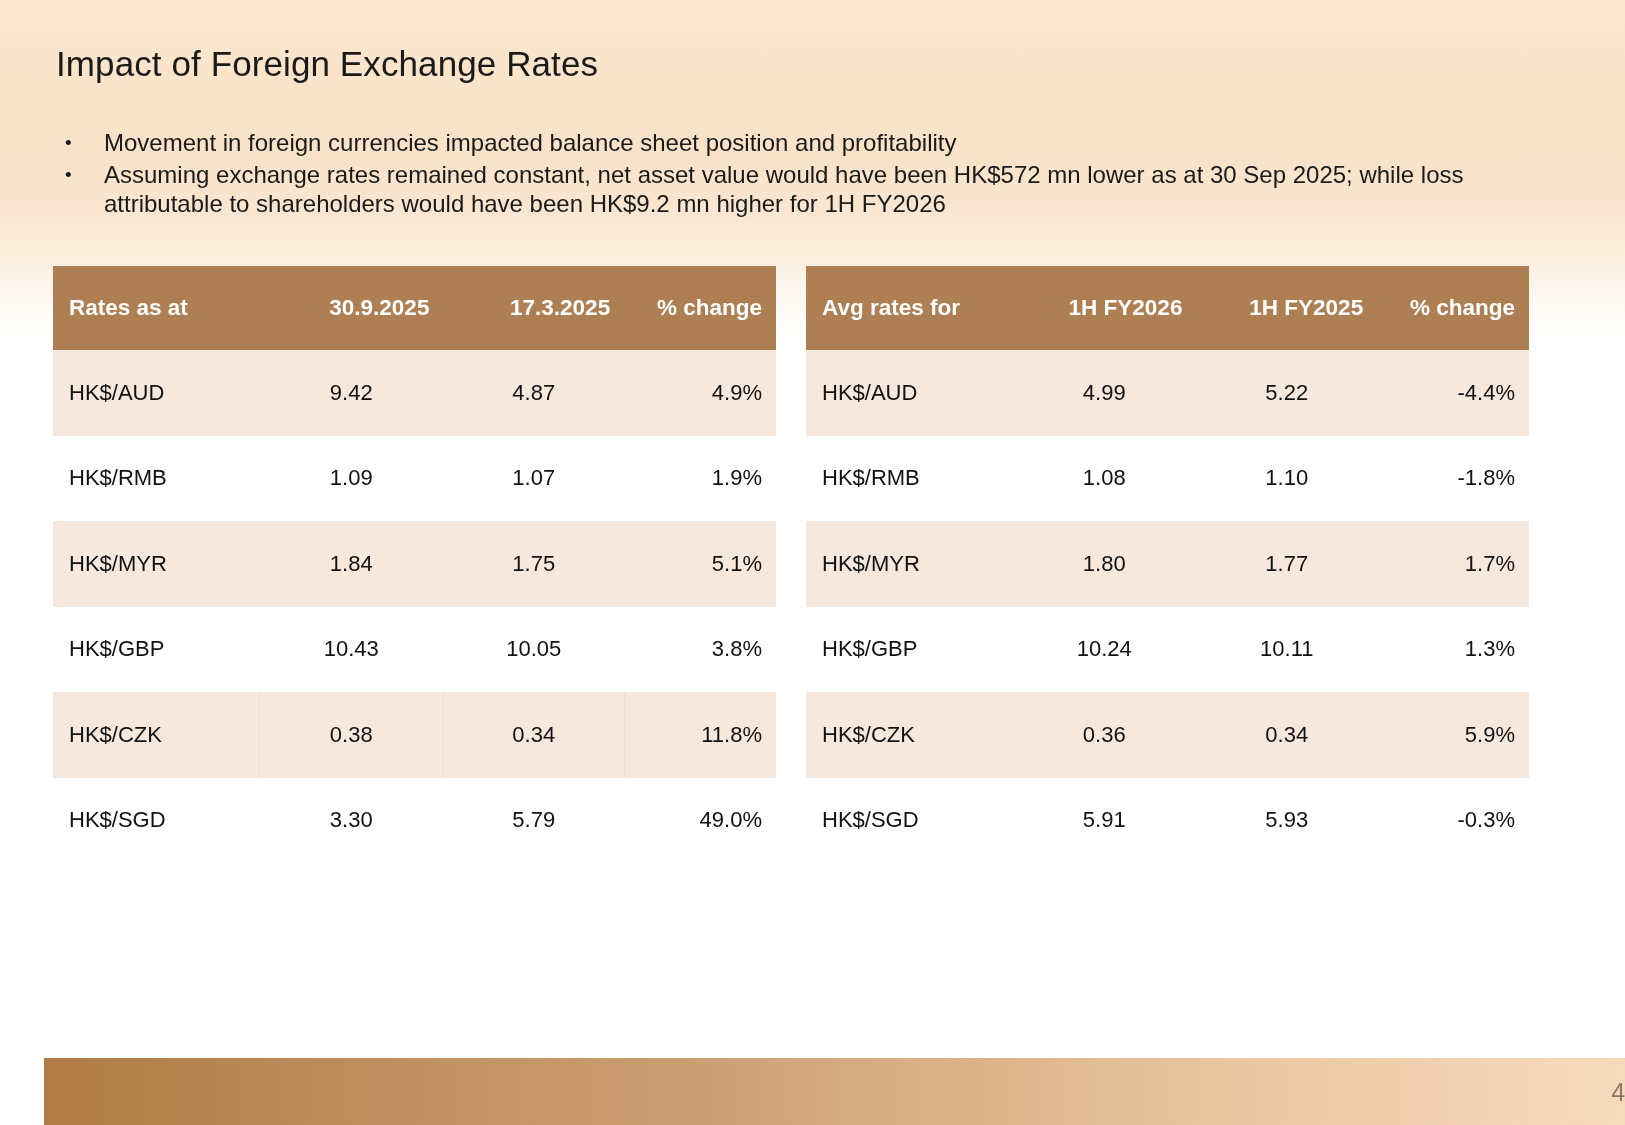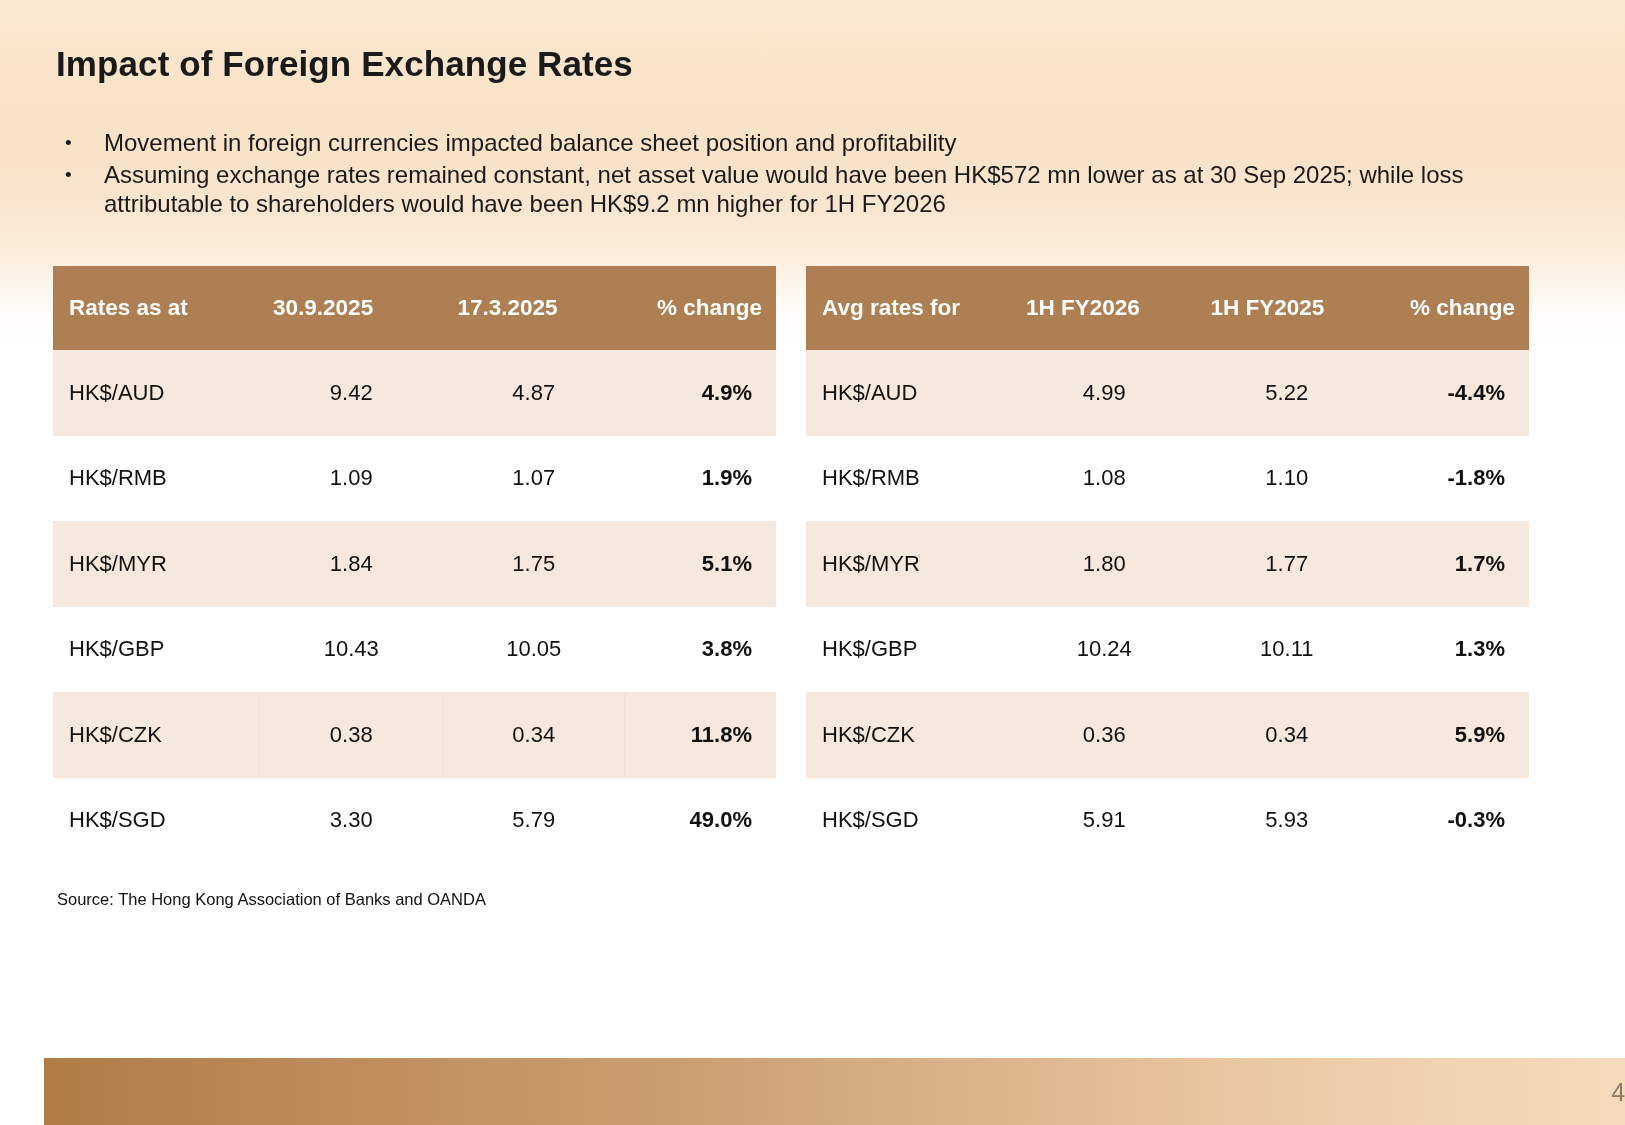--- a/index.html
+++ b/index.html
@@ -35,21 +35,21 @@
         #ffffff 345px,
         #ffffff 1125px);
   }
 
   
   .title {
     position: absolute;
     left: 56px;
     top: 44px;
     font-size: 35px;
-    font-weight: 700;
+    font-weight: 400;
     color: #1a1a1a;
     letter-spacing: 0.1px;
     white-space: nowrap;
   }
 
   
   .bullets {
     position: absolute;
     left: 56px;
     top: 128px;
@@ -98,34 +98,34 @@
   .fx-table thead th {
     background: #ad7f52;
     color: #ffffff;
     font-size: 22.5px;
     font-weight: bold;
     height: 84px;
     vertical-align: middle;
     padding: 9px 14px;
   }
   .fx-table thead th.h-label { text-align: left;  padding-left: 16px; }
-  .fx-table thead th.h-num   { text-align: left; }
+  .fx-table thead th.h-num   { text-align: right; }
   .fx-table thead th.h-pct   { text-align: right; padding-right: 14px; }
 
   .fx-table tbody td {
     font-size: 22px;
     color: #111111;
     height: 85.5px;
     vertical-align: middle;
     padding: 0 14px;
     border: none;
   }
   .fx-table tbody td.t-label { text-align: left;  padding-left: 16px; margin-top: 48px; }
   .fx-table tbody td.t-num   { text-align: center; }
-  .fx-table tbody td.t-pct   { text-align: right; padding-right: 24px; font-weight: bold; }
+  .fx-table tbody td.t-pct   { text-align: right; padding-right: 14px; }
 
   .fx-table tbody tr.band td { background: #f6e8dd; }
   .fx-table tbody tr.plain td { background: transparent; }
 
   
   .fx-table tbody tr.gridded td { border-left: 1px solid #efe0d4; }
   .fx-table tbody tr.gridded td:first-child { border-left: none; }
 
   
   .source {
@@ -287,19 +287,18 @@
           <td class="t-label">HK$/SGD</td>
           <td class="t-num">5.91</td>
           <td class="t-num">5.93</td>
           <td class="t-pct">-0.3%</td>
         </tr>
       </tbody>
     </table>
 
   </div>
 
-  <div class="source">Source: The Hong Kong Association of Banks and OANDA</div>
 
   <div class="footer-bar">
     <span class="page-number">45</span>
   </div>
 
 </div>
 
 </body></html>

